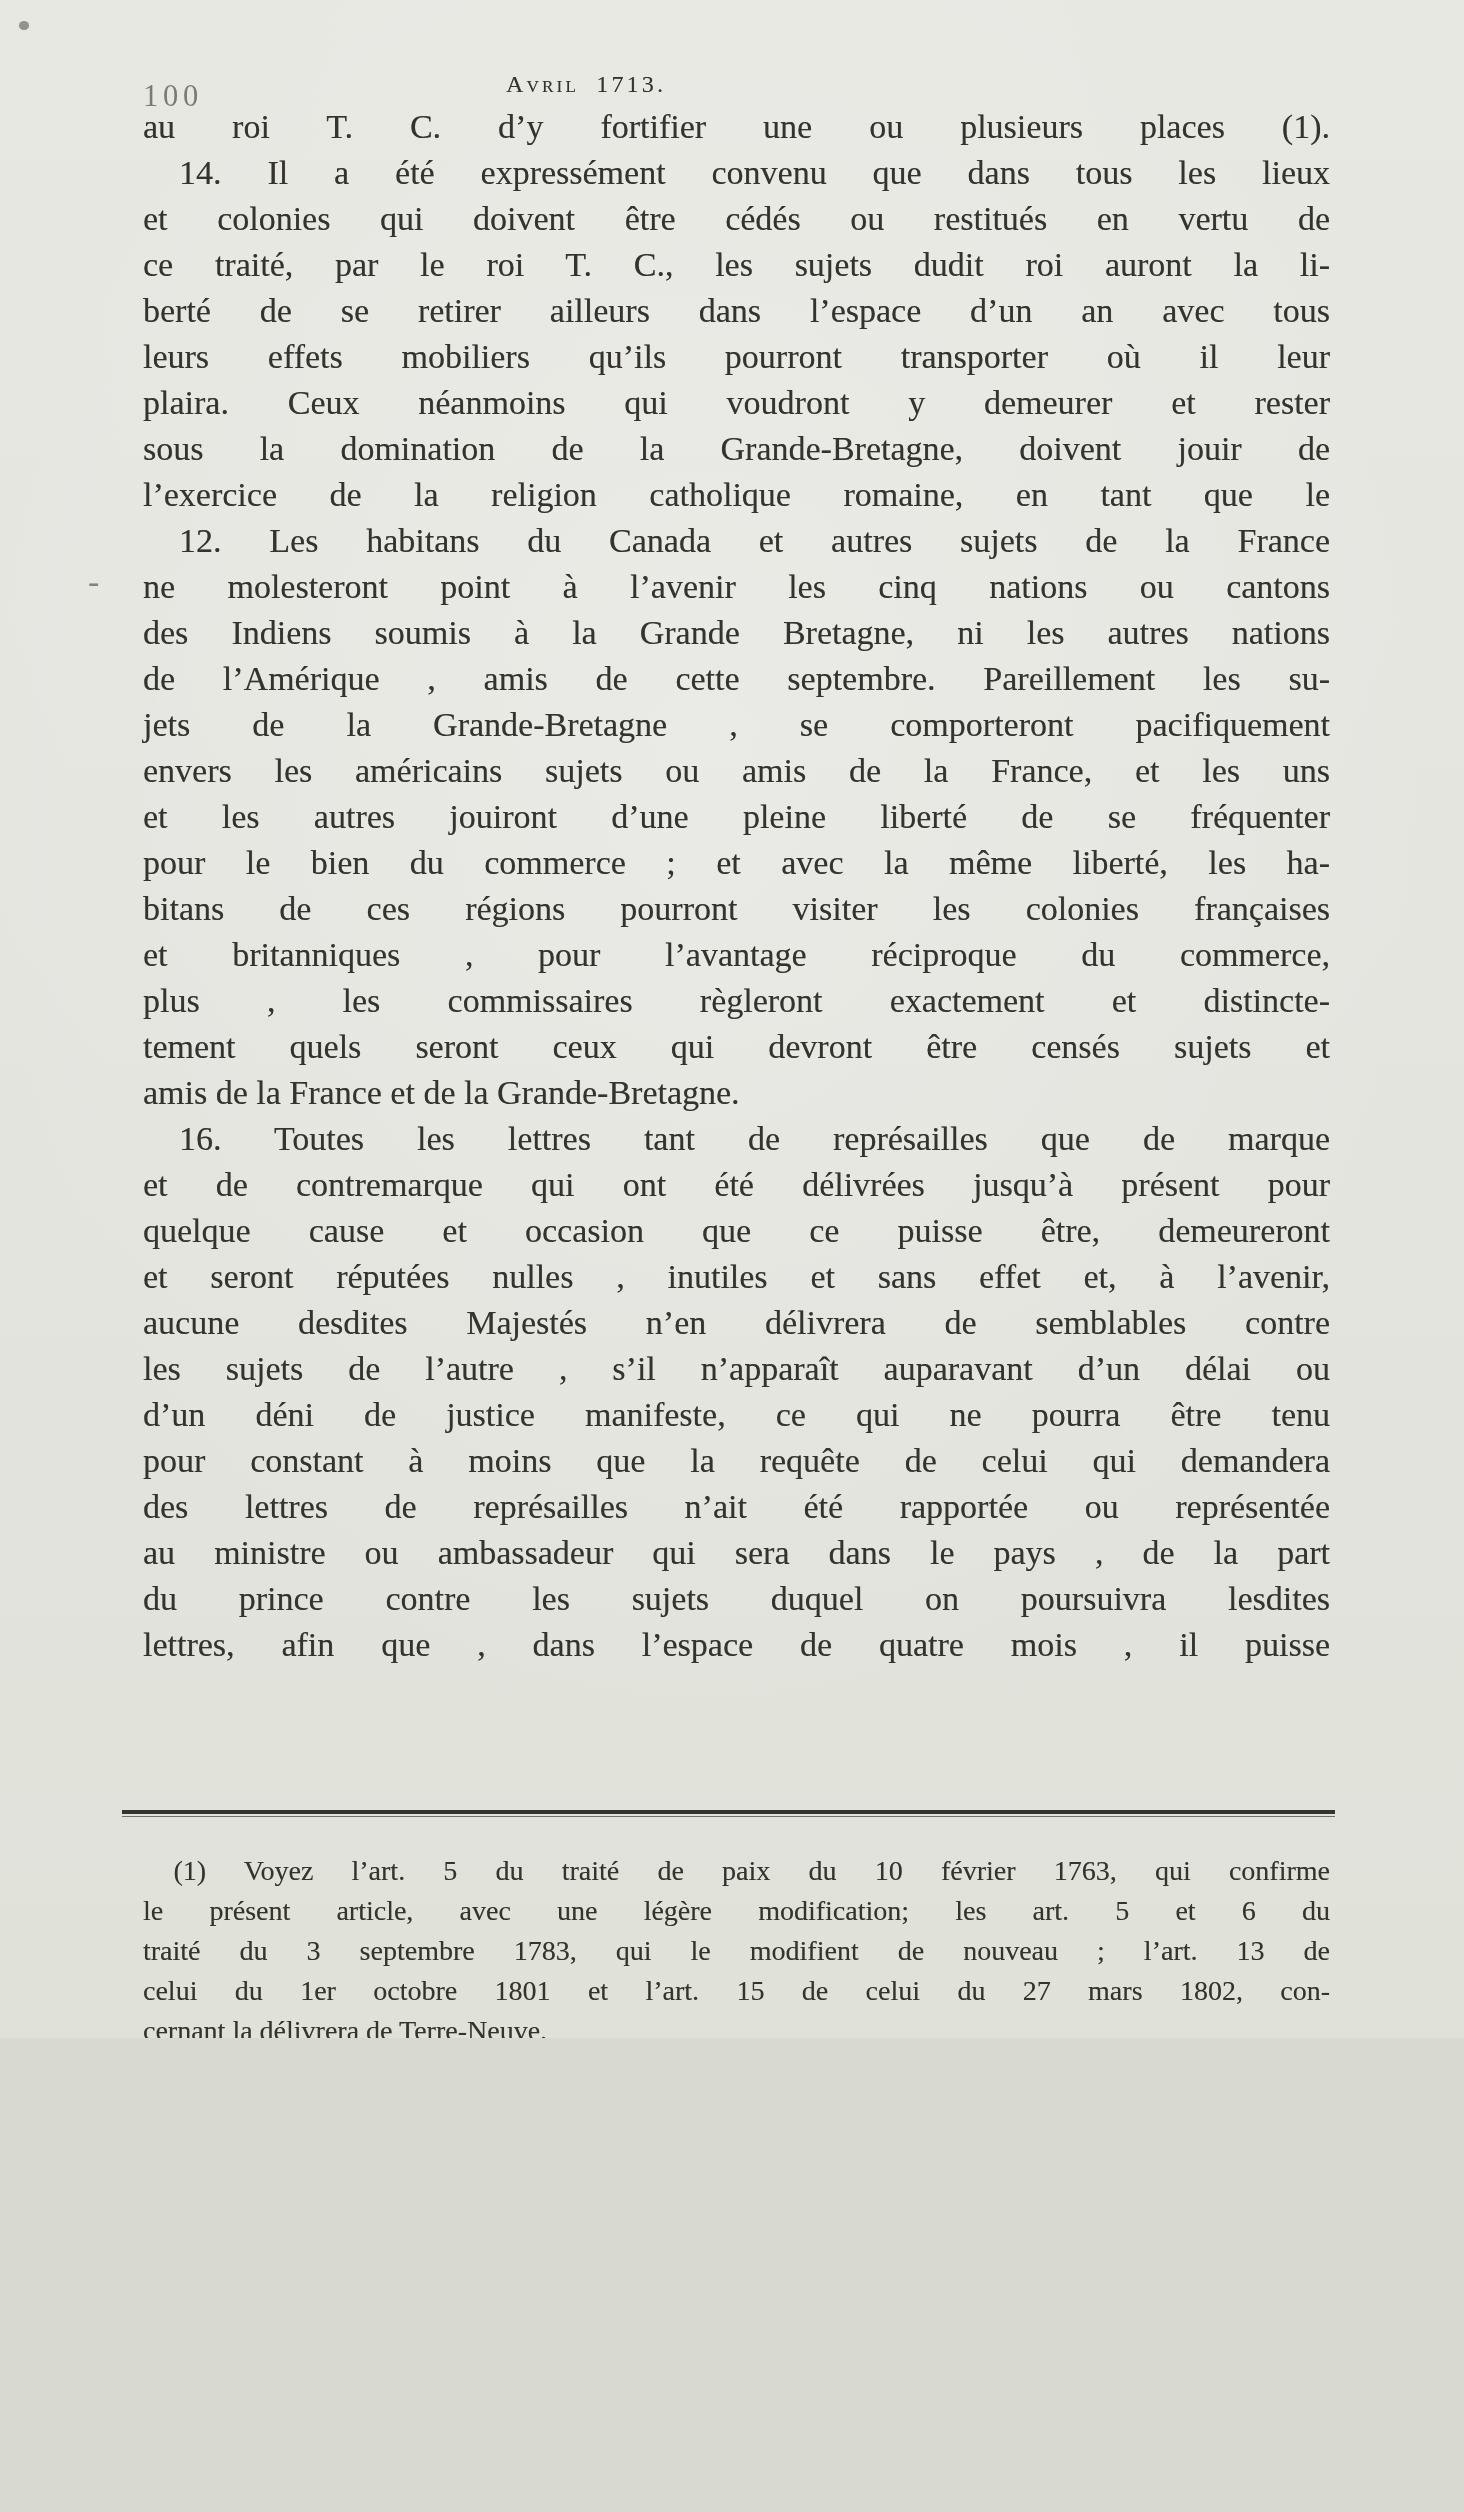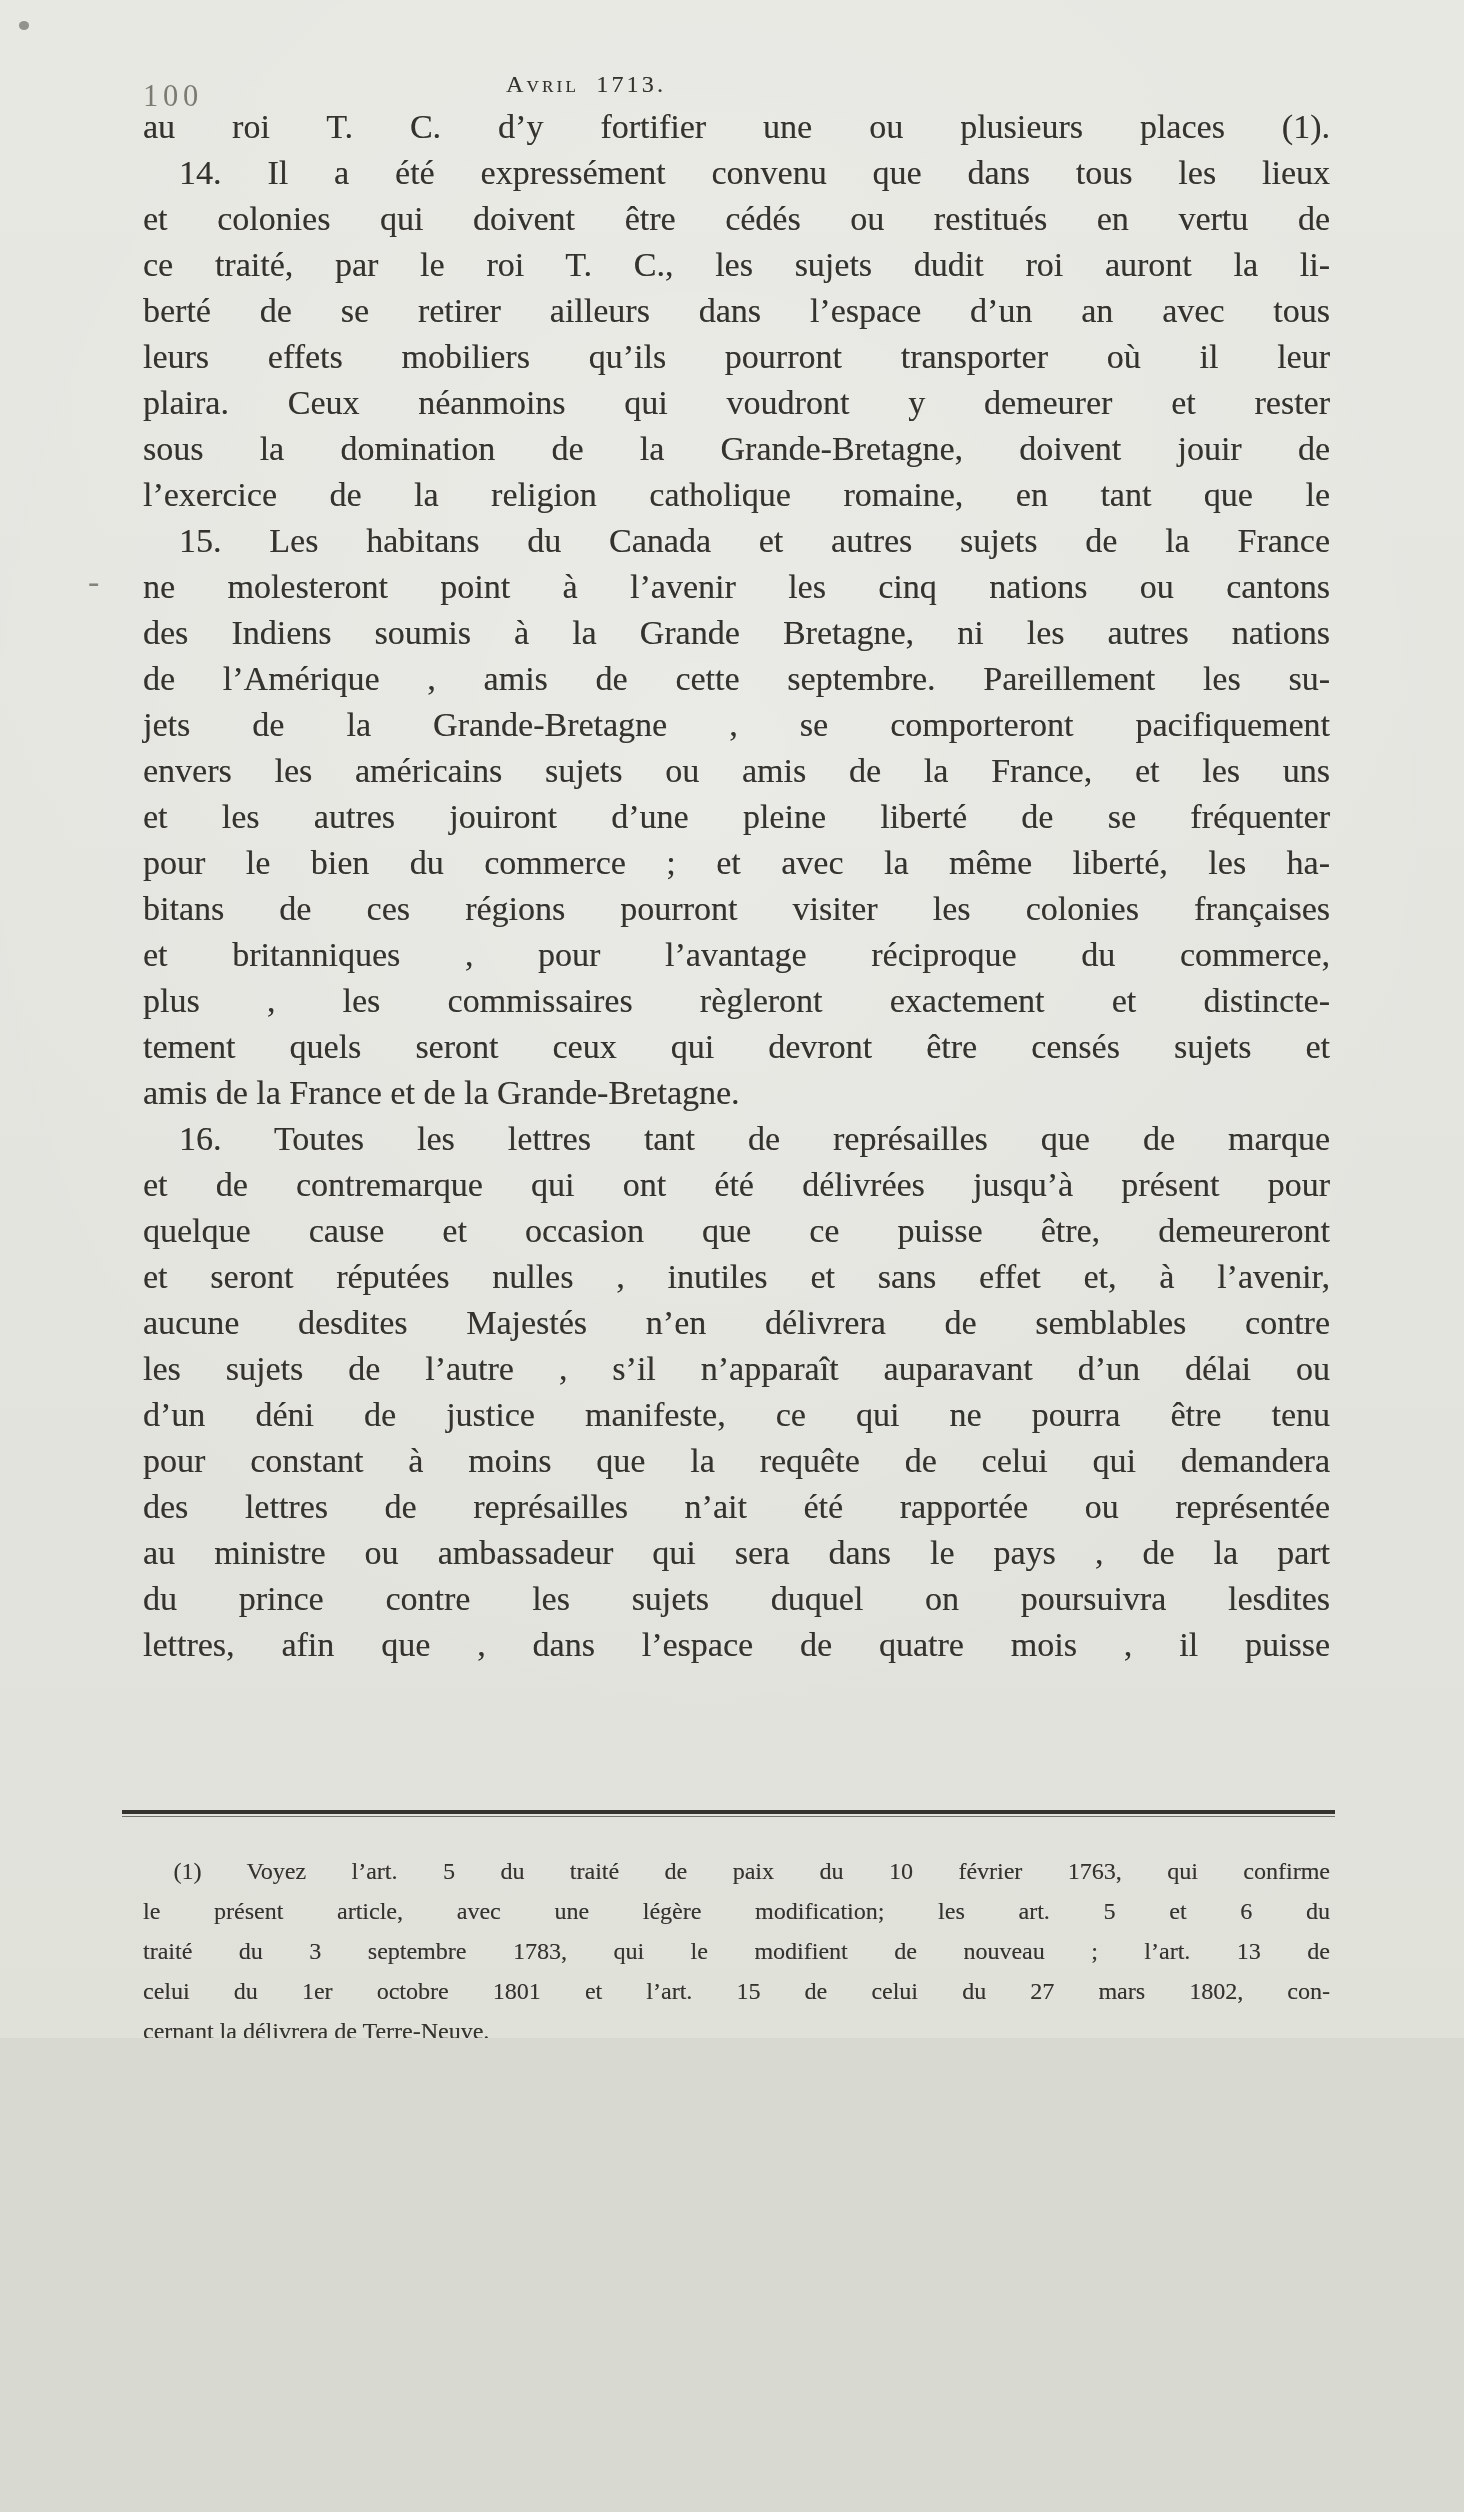--- a/index.html
+++ b/index.html
@@ -79,21 +79,21 @@
     height: 7.2px;
     background:
       linear-gradient(#34332d, #34332d) 0 0 / 100% 4px no-repeat,
       linear-gradient(rgba(52,51,45,0.65), rgba(52,51,45,0.65)) 0 6.4px / 100% 1.2px no-repeat;
   }
   .footnote {
     position: absolute;
     top: 1851px;
     left: 143px;
     width: 1187px;
-    font-size: 24px;
+    font-size: 28px;
     line-height: 40px;
     text-shadow: 0.2px 0.2px 0.5px rgba(52,51,45,0.40);
   }
   .footnote .line.indent { text-indent: 30.5px; }
 
   
   .catchword {
     position: absolute;
     top: 2068px;
     left: 0;
@@ -146,21 +146,21 @@
   <div class="body-text">
       <div class="line">au roi T. C. d’y fortifier une ou plusieurs places (1).</div>
       <div class="line indent">14. Il a été expressément convenu que dans tous les lieux</div>
       <div class="line">et colonies qui doivent être cédés ou restitués en vertu de</div>
       <div class="line">ce traité, par le roi T. C., les sujets dudit roi auront la li-</div>
       <div class="line">berté de se retirer ailleurs dans l’espace d’un an avec tous</div>
       <div class="line">leurs effets mobiliers qu’ils pourront transporter où il leur</div>
       <div class="line">plaira. Ceux néanmoins qui voudront y demeurer et rester</div>
       <div class="line">sous la domination de la Grande-Bretagne, doivent jouir de</div>
       <div class="line">l’exercice de la religion catholique romaine, en tant que le</div>
-      <div class="line indent">15. Les habitans du Canada et autres sujets de la France</div>
+      <div class="line indent">12. Les habitans du Canada et autres sujets de la France</div>
       <div class="line">ne molesteront point à l’avenir les cinq nations ou cantons</div>
       <div class="line">des Indiens soumis à la Grande Bretagne, ni les autres nations</div>
       <div class="line">de l’Amérique , amis de cette septembre. Pareillement les su-</div>
       <div class="line">jets de la Grande-Bretagne , se comporteront pacifiquement</div>
       <div class="line">envers les américains sujets ou amis de la France, et les uns</div>
       <div class="line">et les autres jouiront d’une pleine liberté de se fréquenter</div>
       <div class="line">pour le bien du commerce ; et avec la même liberté, les ha-</div>
       <div class="line">bitans de ces régions pourront visiter les colonies françaises</div>
       <div class="line">et britanniques , pour l’avantage réciproque du commerce,</div>
       <div class="line">plus , les commissaires règleront exactement et distincte-</div>

